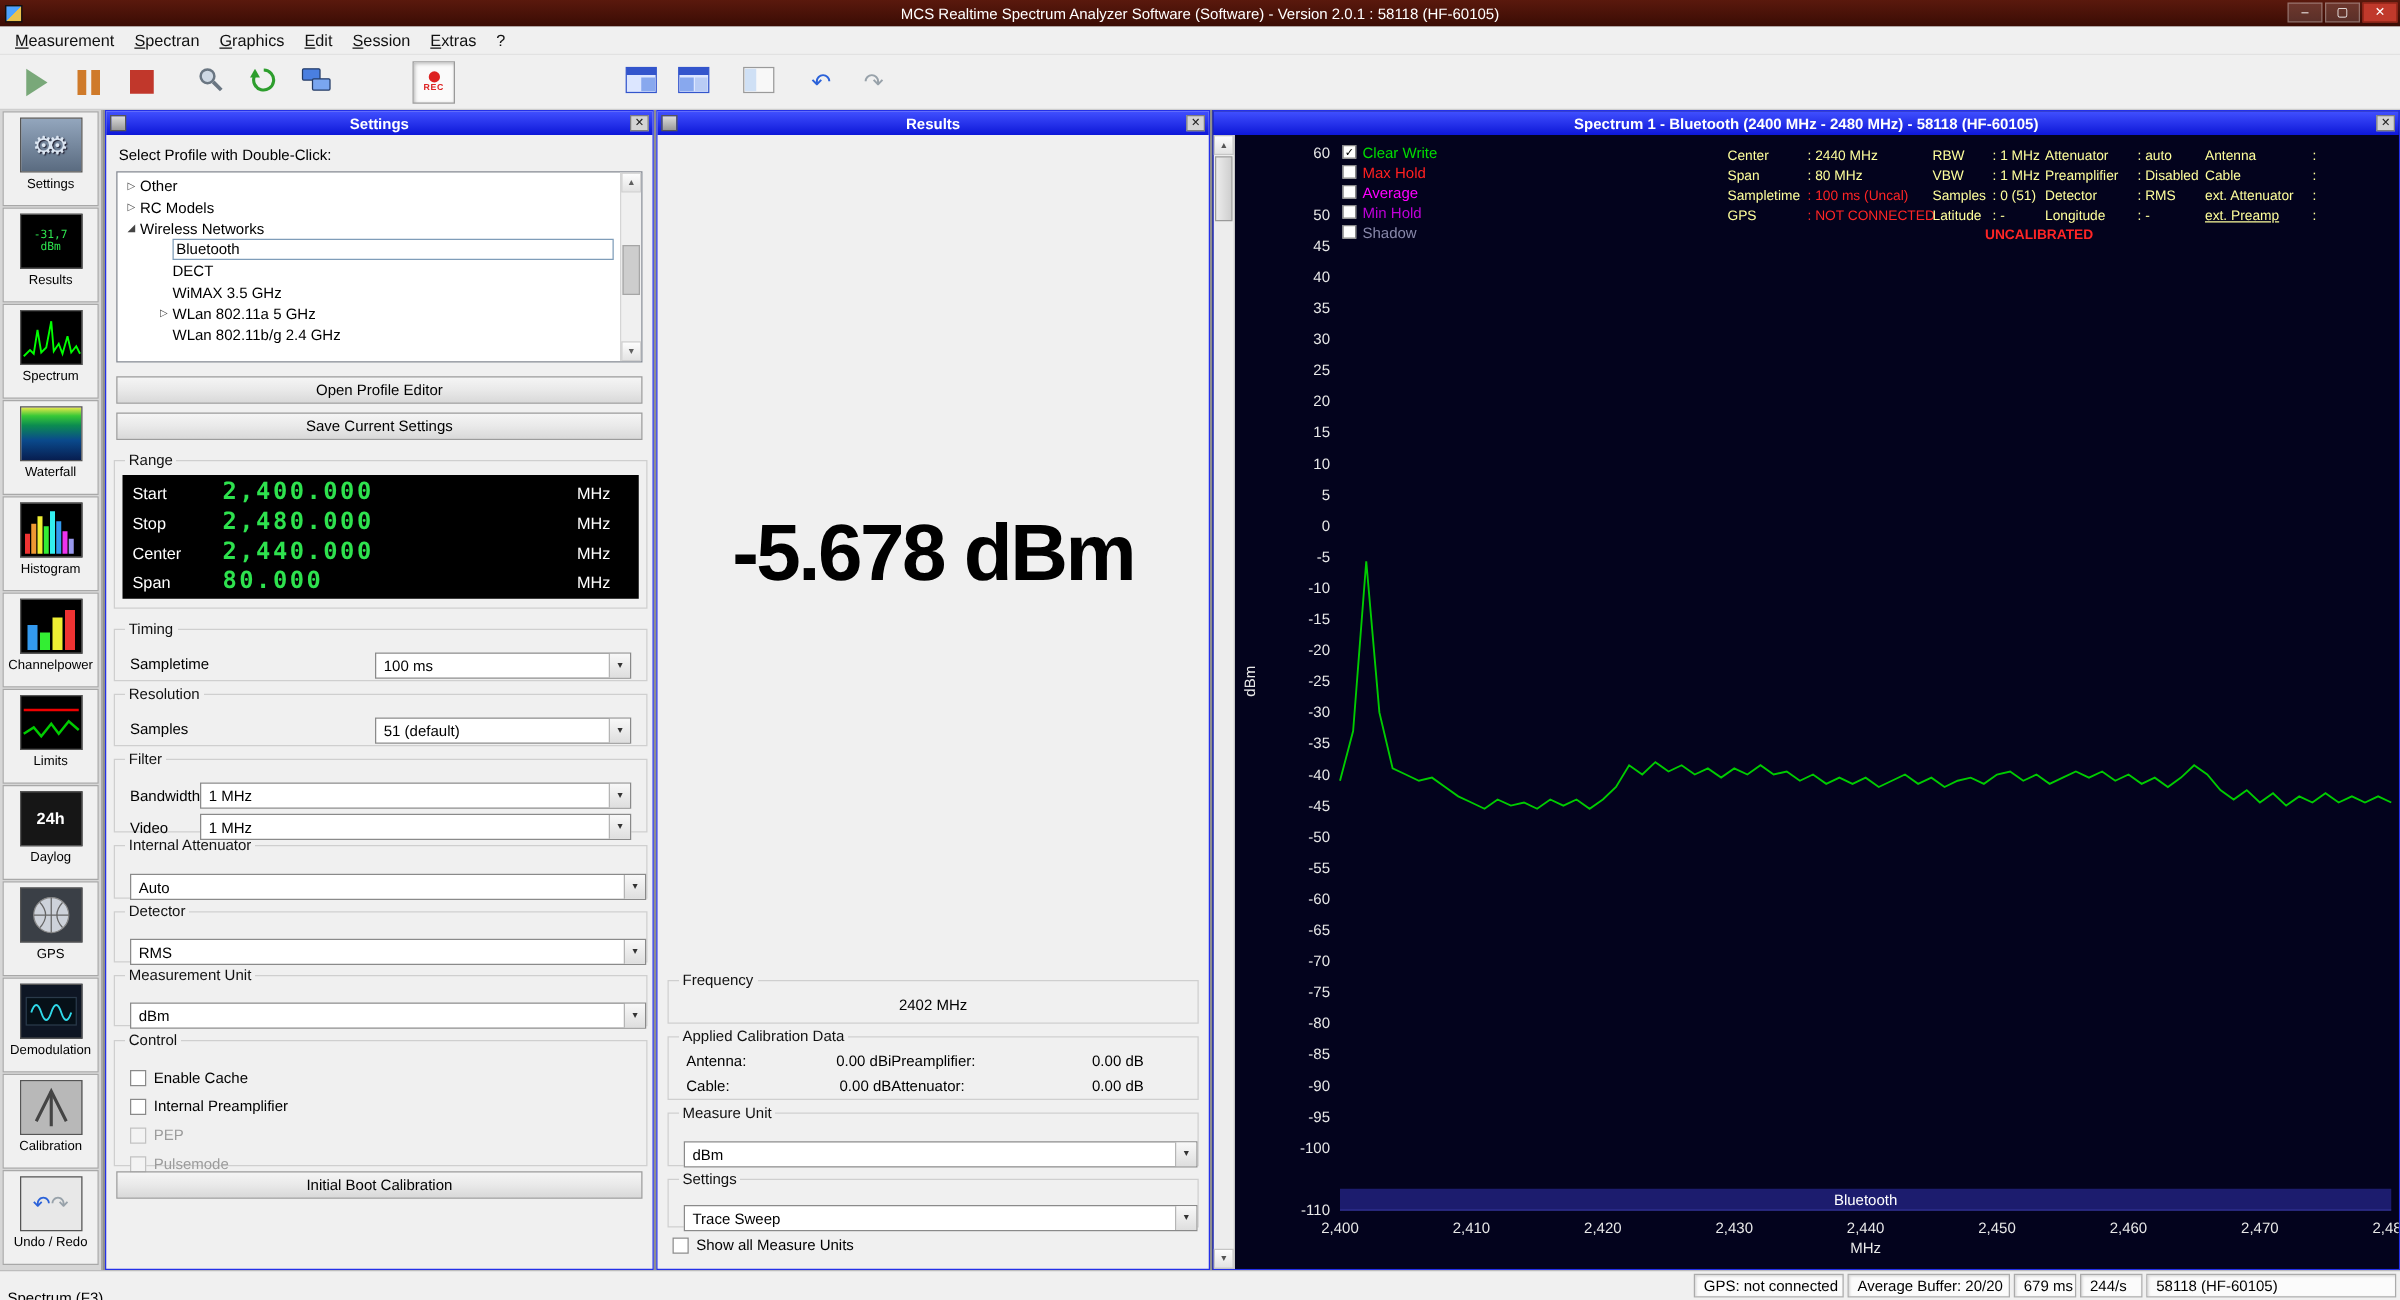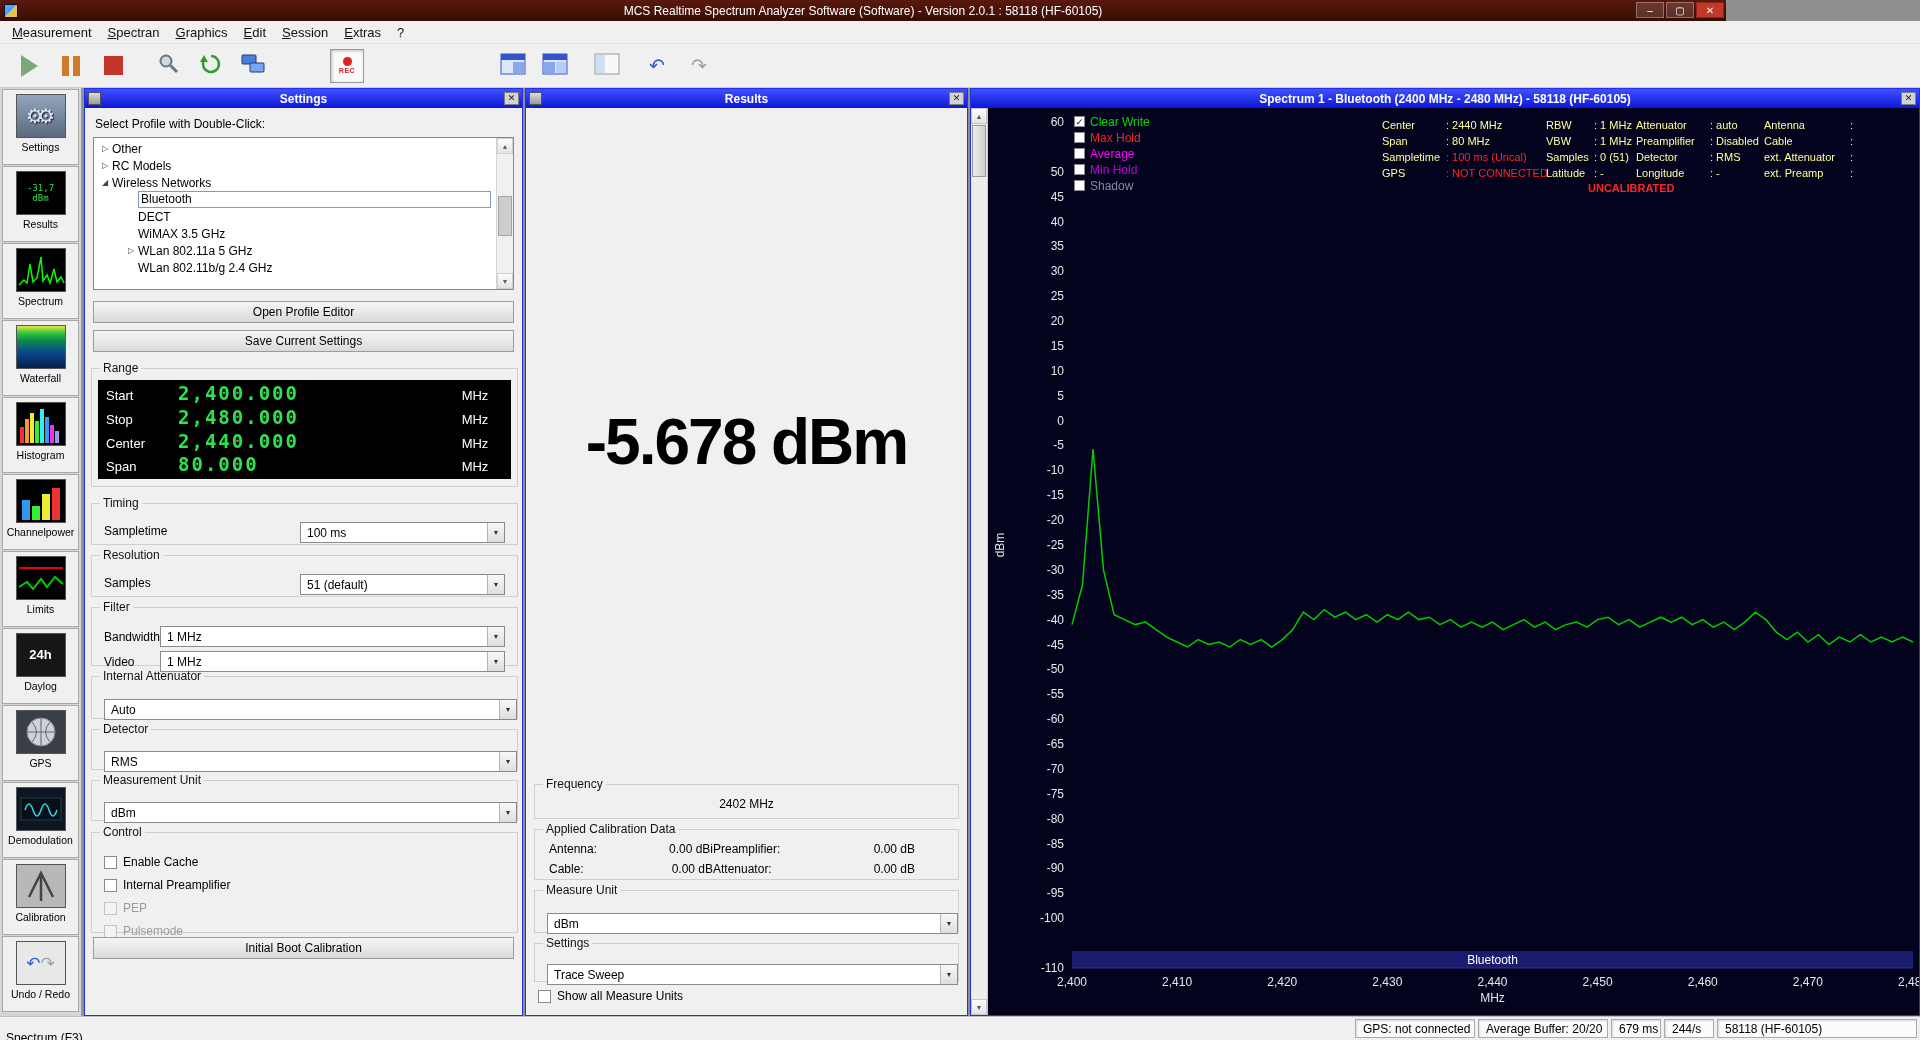--- a/index.html
+++ b/index.html
@@ -1,21 +1,21 @@
 <!DOCTYPE html>
 <html><head>
 <meta charset="utf-8">
 <style>
 *{margin:0;padding:0;box-sizing:border-box}
 html,body{width:1920px;height:1040px;overflow:hidden}
 body{font-family:"Liberation Sans",sans-serif;font-size:12px;background:#8f8f8f;position:relative;color:#000}
 u{text-decoration:underline}
 
 
-.titlebar{position:absolute;left:0;top:0;width:1726px;height:21px;background:linear-gradient(#5a190d,#3a0c04);display:flex;align-items:center;z-index:50}
+.titlebar{position:absolute;left:0;top:0;width:1920px;height:21px;background:linear-gradient(#5a190d,#3a0c04);display:flex;align-items:center;z-index:50}
 .app-icon{width:14px;height:14px;margin-left:4px;background:linear-gradient(135deg,#4da3ff 50%,#e8c24d 50%);border:1px solid #111}
 .title-text{position:absolute;left:0;right:0;text-align:center;font-size:12px;color:#fff}
 .win-controls{position:absolute;right:2px;top:2px;display:flex;gap:2px;z-index:2}
 .win-btn{width:28px;height:16px;display:flex;align-items:center;justify-content:center;color:#fff;font-size:10px;background:rgba(255,255,255,.14);border:1px solid rgba(255,255,255,.3)}
 .win-btn.close{background:#c0392b;border-color:#8e2418}
 
 .menubar{position:absolute;left:0;top:21px;width:1920px;height:23px;background:#f0f0f0;display:flex;align-items:center;padding-left:4px;border-bottom:1px solid #e2e2e2;z-index:49}
 .menu-item{padding:3px 8px;font-size:13px;color:#111}
 
 .toolbar{position:absolute;left:0;top:44px;width:1920px;height:44px;background:#f0f0f0;border-bottom:1px solid #cfcfcf;display:flex;align-items:center;padding-left:10px;z-index:48}
@@ -691,21 +691,21 @@
             </div>
             <div class="info-row">
               <span class="info-label" style="width: 86px;">Cable</span>
               <span class="info-value">:</span>
             </div>
             <div class="info-row">
               <span class="info-label" style="width: 86px;">ext. Attenuator</span>
               <span class="info-value">:</span>
             </div>
             <div class="info-row">
-              <span class="info-label" style="width: 86px;">ext. Preamp</span>
+              <span class="info-label" style="width: 86px; text-decoration: underline;">ext. Preamp</span>
               <span class="info-value">:</span>
             </div>
           </div>
         </div>
       <div class="uncal">UNCALIBRATED</div>
     </div>
   </div>
 
   <div class="statusbar">
     <span class="sb-left">Spectrum (F3)</span>

